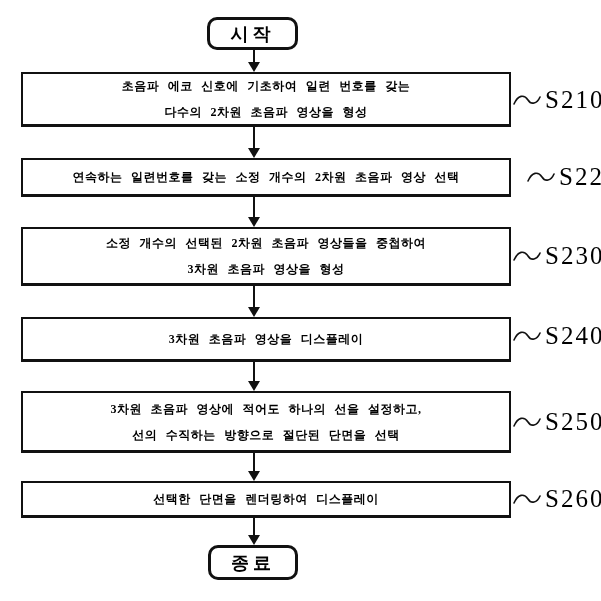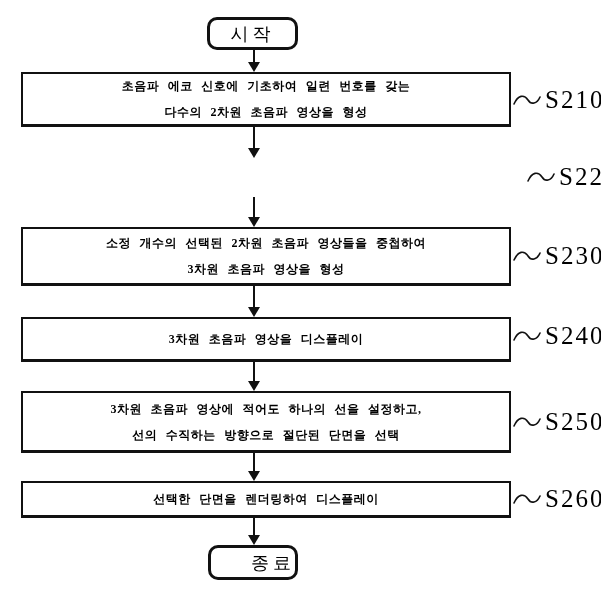--- a/index.html
+++ b/index.html
@@ -18,21 +18,21 @@
   }
   .terminal {
     position: absolute;
     border: 3px solid #111;
     border-radius: 10px;
     background: #fff;
     display: flex;
     align-items: center;
     justify-content: center;
     font-size: 18px;
-    font-weight: normal;
+    font-weight: bold;
     letter-spacing: 4px;
     box-sizing: border-box;
   }
   .step-box {
     position: absolute;
     left: 21px;
     width: 490px;
     border: 2px solid #111;
     border-bottom-width: 3px;
     background: #fff;
@@ -101,20 +101,23 @@
   <div class="step-label" style="top:88px;">
     <svg class="squiggle-icon" width="28" height="16" viewBox="0 0 28 16">
       <path d="M1,12 C5,3 11,2 15,8 C18,13 24,12 27,5" fill="none" stroke="#111" stroke-width="1.6" stroke-linecap="round"></path>
     </svg>
     <span class="label-text">S210</span>
   </div>
 
   <div class="arrow-line" style="top:127px; height:22px;"></div>
   <div class="arrow-head" style="top:148px;"></div>
 
+  <div class="step-box" style="top:158px; height:39px;">
+    <div class="step-line">연속하는 일련번호를 갖는 소정 개수의 2차원 초음파 영상 선택</div>
+  </div>
   <div class="step-label" style="top:165px;margin-left:14px;">
     <svg class="squiggle-icon" width="28" height="16" viewBox="0 0 28 16">
       <path d="M1,12 C5,3 11,2 15,8 C18,13 24,12 27,5" fill="none" stroke="#111" stroke-width="1.6" stroke-linecap="round"></path>
     </svg>
     <span class="label-text">S220</span>
   </div>
 
   <div class="arrow-line" style="top:197px; height:21px;"></div>
   <div class="arrow-head" style="top:217px;"></div>
 
@@ -165,17 +168,17 @@
   <div class="step-label" style="top:487px;">
     <svg class="squiggle-icon" width="28" height="16" viewBox="0 0 28 16">
       <path d="M1,12 C5,3 11,2 15,8 C18,13 24,12 27,5" fill="none" stroke="#111" stroke-width="1.6" stroke-linecap="round"></path>
     </svg>
     <span class="label-text">S260</span>
   </div>
 
   <div class="arrow-line" style="top:518px; height:18px;"></div>
   <div class="arrow-head" style="top:535px;"></div>
 
-  <div class="terminal" style="left:208px; top:545px; width:90px; height:35px;justify-content:flex-end;">
+  <div class="terminal" style="left:208px; top:545px; width:90px; height:35px;">
     <span>종료</span>
   </div>
 
 </div>
 
 </body></html>

